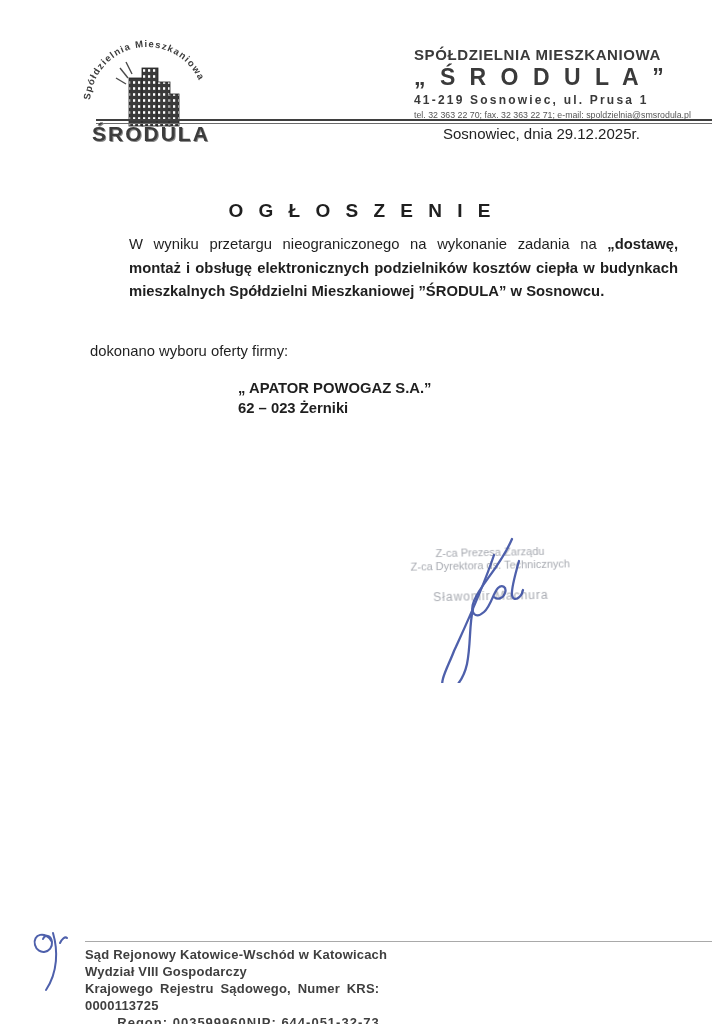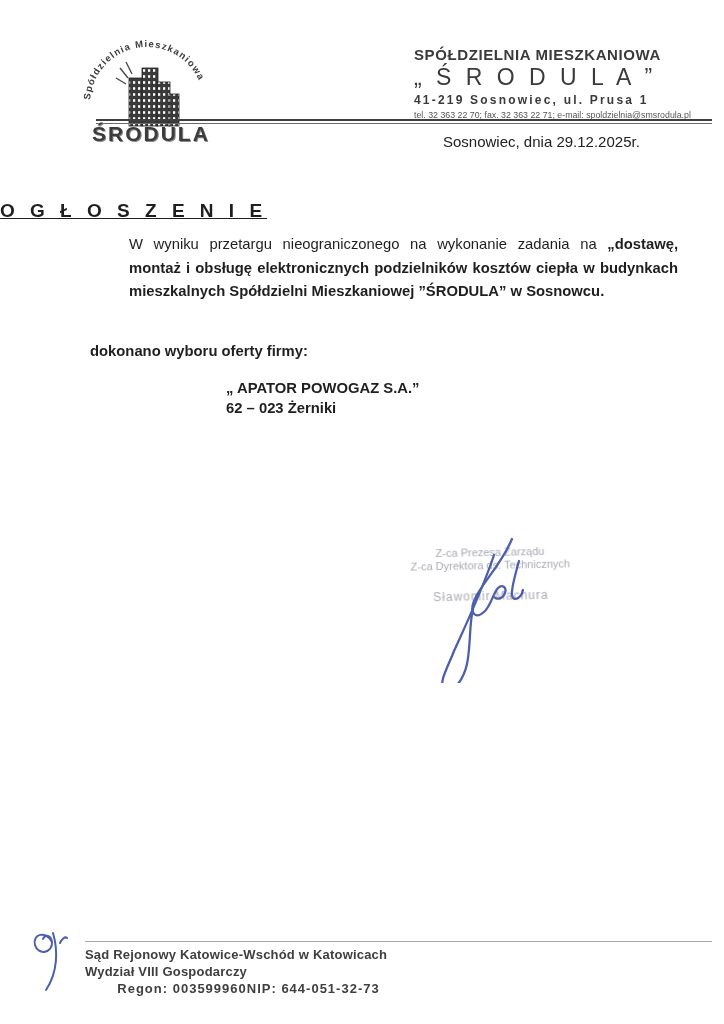--- a/index.html
+++ b/index.html
@@ -22,53 +22,53 @@
   .rule{position:absolute;left:96px;right:12px;top:119px;z-index:1;}
   .rule .r1{height:2px;background:#3f3f3f;}
   .rule .r2{height:1px;background:#6b6b6b;margin-top:2px;}
 
   .hdr-right{position:absolute;left:414px;top:46px;width:300px;}
   .hdr-org{
     font-size:15px;font-weight:700;letter-spacing:.6px;
     color:#3a3a3a;white-space:nowrap;
   }
   .hdr-brand{
-    font-size:23px;font-weight:400;letter-spacing:4px;
+    font-size:23px;font-weight:700;letter-spacing:4px;
     color:#3a3a3a;margin-top:1px;white-space:nowrap;
   }
   .hdr-addr{
     font-size:12px;font-weight:700;letter-spacing:2.2px;
     color:#3a3a3a;margin-top:2px;white-space:nowrap;
   }
   .hdr-contact{
     font-size:8.8px;color:#555;margin-top:3px;white-space:nowrap;
     padding-bottom:2px;
   }
   .date-line{
-    position:absolute;left:443px;top:133px;
+    position:absolute;left:443px;top:125px;
     font-size:15px;color:#222;white-space:nowrap;
   }
 
   
   .title{
     position:absolute;left:0;top:200px;width:724px;
-    font-size:19px;font-weight:700;
-    letter-spacing:5px;color:#1f1f1f;text-decoration:underline;
+    text-align:center;font-size:19px;font-weight:700;
+    letter-spacing:5px;color:#1f1f1f;
   }
   .para{
     position:absolute;left:93px;top:233px;width:549px;
     font-size:14.8px;line-height:23.5px;text-align:justify;color:#1f1f1f;margin-left:36px;
   }
   .para .bold{font-weight:700;}
   .selection-line{
     position:absolute;left:90px;top:343px;
-    font-size:14.8px;color:#1f1f1f;font-weight:bold;
+    font-size:14.8px;color:#1f1f1f;
   }
   .company{
-    position:absolute;left:226px;top:378px;
+    position:absolute;left:238px;top:378px;
     font-size:14.8px;font-weight:700;line-height:20px;color:#1f1f1f;
   }
   .closing-line{
     position:absolute;left:88px;top:455px;
     font-size:14.8px;color:#1f1f1f;white-space:nowrap;
   }
 
   
   .stamp{
     position:absolute;left:398px;top:546px;width:185px;
@@ -168,19 +168,20 @@
   <svg class="paraph-svg" width="62" height="76" viewBox="0 0 62 76">
     <g fill="none" stroke="#3b4fa3" stroke-width="2" stroke-linecap="round" opacity="0.9">
       <path d="M30 16 C24 4 10 8 13 19 C16 30 31 27 30 16 C29 9 23 8 21 13"></path>
       <path d="M31 7 C36 24 36 46 24 64"></path>
       <path d="M38 17 C40 13 43 10 45 12"></path>
     </g>
   </svg>
 
   <div class="footer">
     <div class="f1">Sąd Rejonowy Katowice-Wschód w Katowicach Wydział VIII Gospodarczy</div>
+    <div class="f2">Krajowego Rejestru Sądowego, Numer KRS: 0000113725</div>
     <div class="f4">
       <span>Regon: 003599960</span>
       <span>NIP: 644-051-32-73</span>
     </div>
   </div>
 
 </div>
 
 </body></html>

